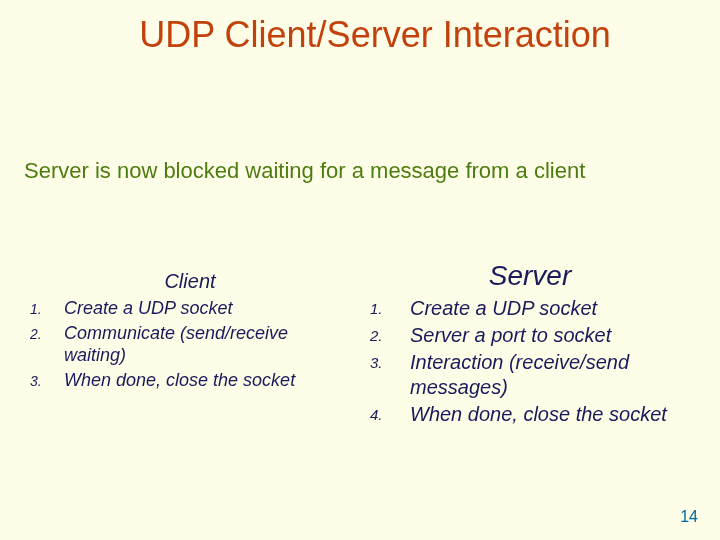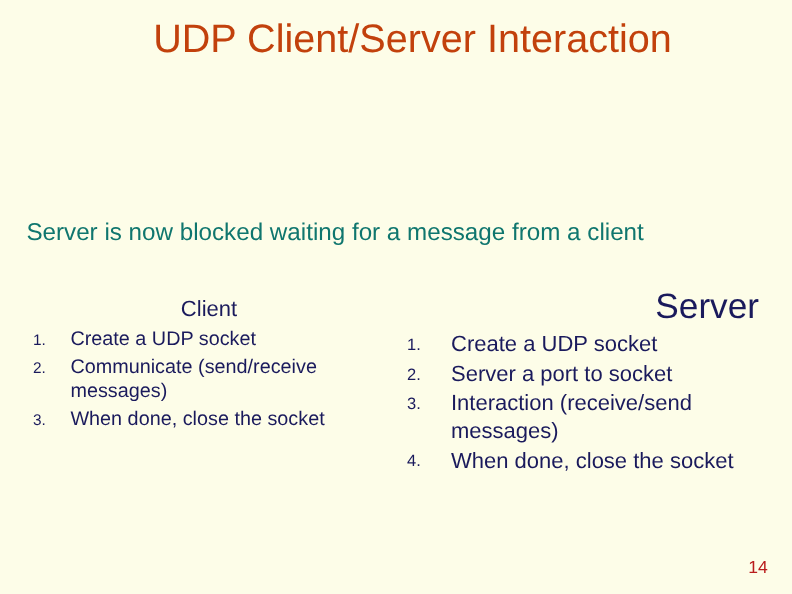--- a/index.html
+++ b/index.html
@@ -30,48 +30,47 @@
     color: #c2410c;
     font-family: "Comic Sans MS", "Comic Sans", cursive, sans-serif;
     margin-left: 15px;
   }
   .subtitle {
     position: absolute;
     top: 158px;
     left: 24px;
     right: 24px;
     font-size: 22px;
-    color: #0f766e;
+    color: #4d7c0f;
     font-family: "Trebuchet MS", Arial, sans-serif;
-    margin-top: 40px;
   }
   .columns {
     position: absolute;
     top: 270px;
     left: 30px;
     right: 30px;
     display: flex;
     gap: 20px;
   }
   .col {
     flex: 1;
+    font-style: italic;
   }
   .col-heading {
     text-align: center;
     font-size: 20px;
     color: #1a1a5c;
     margin-bottom: 4px;
     font-family: "Comic Sans MS", "Comic Sans", cursive, sans-serif;
   }
   .col.right .col-heading {
-    font-size: 32px;
+    font-size: 28px;
     position: relative;
     top: -10px;
     margin-bottom: -6px;
-    text-align: right;
   }
   .list {
     display: table;
     border-collapse: collapse;
   }
   .row {
     display: table-row;
   }
   .num {
     display: table-cell;
@@ -98,21 +97,21 @@
   .col.right .txt {
     font-size: 20px;
     font-family: "Trebuchet MS", Arial, sans-serif;
     color: #1a1a5c;
   }
   .pagenum {
     position: absolute;
     bottom: 14px;
     right: 22px;
     font-size: 16px;
-    color: #b91c1c;
+    color: #0369a1;
     font-family: "Trebuchet MS", Arial, sans-serif;
   }
 </style>
 </head>
 <body>
 
 <div class="slide">
 
   <div class="title">UDP Client/Server Interaction</div>
 
@@ -122,21 +121,21 @@
 
     <div class="col left">
       <div class="col-heading">Client</div>
       <div class="list">
         <div class="row">
           <div class="num">1.</div>
           <div class="txt">Create a UDP socket</div>
         </div>
         <div class="row">
           <div class="num">2.</div>
-          <div class="txt">Communicate (send/receive messages)</div>
+          <div class="txt">Communicate (send/receive waiting)</div>
         </div>
         <div class="row">
           <div class="num">3.</div>
           <div class="txt">When done, close the socket</div>
         </div>
       </div>
     </div>
 
     <div class="col right">
       <div class="col-heading">Server</div>

